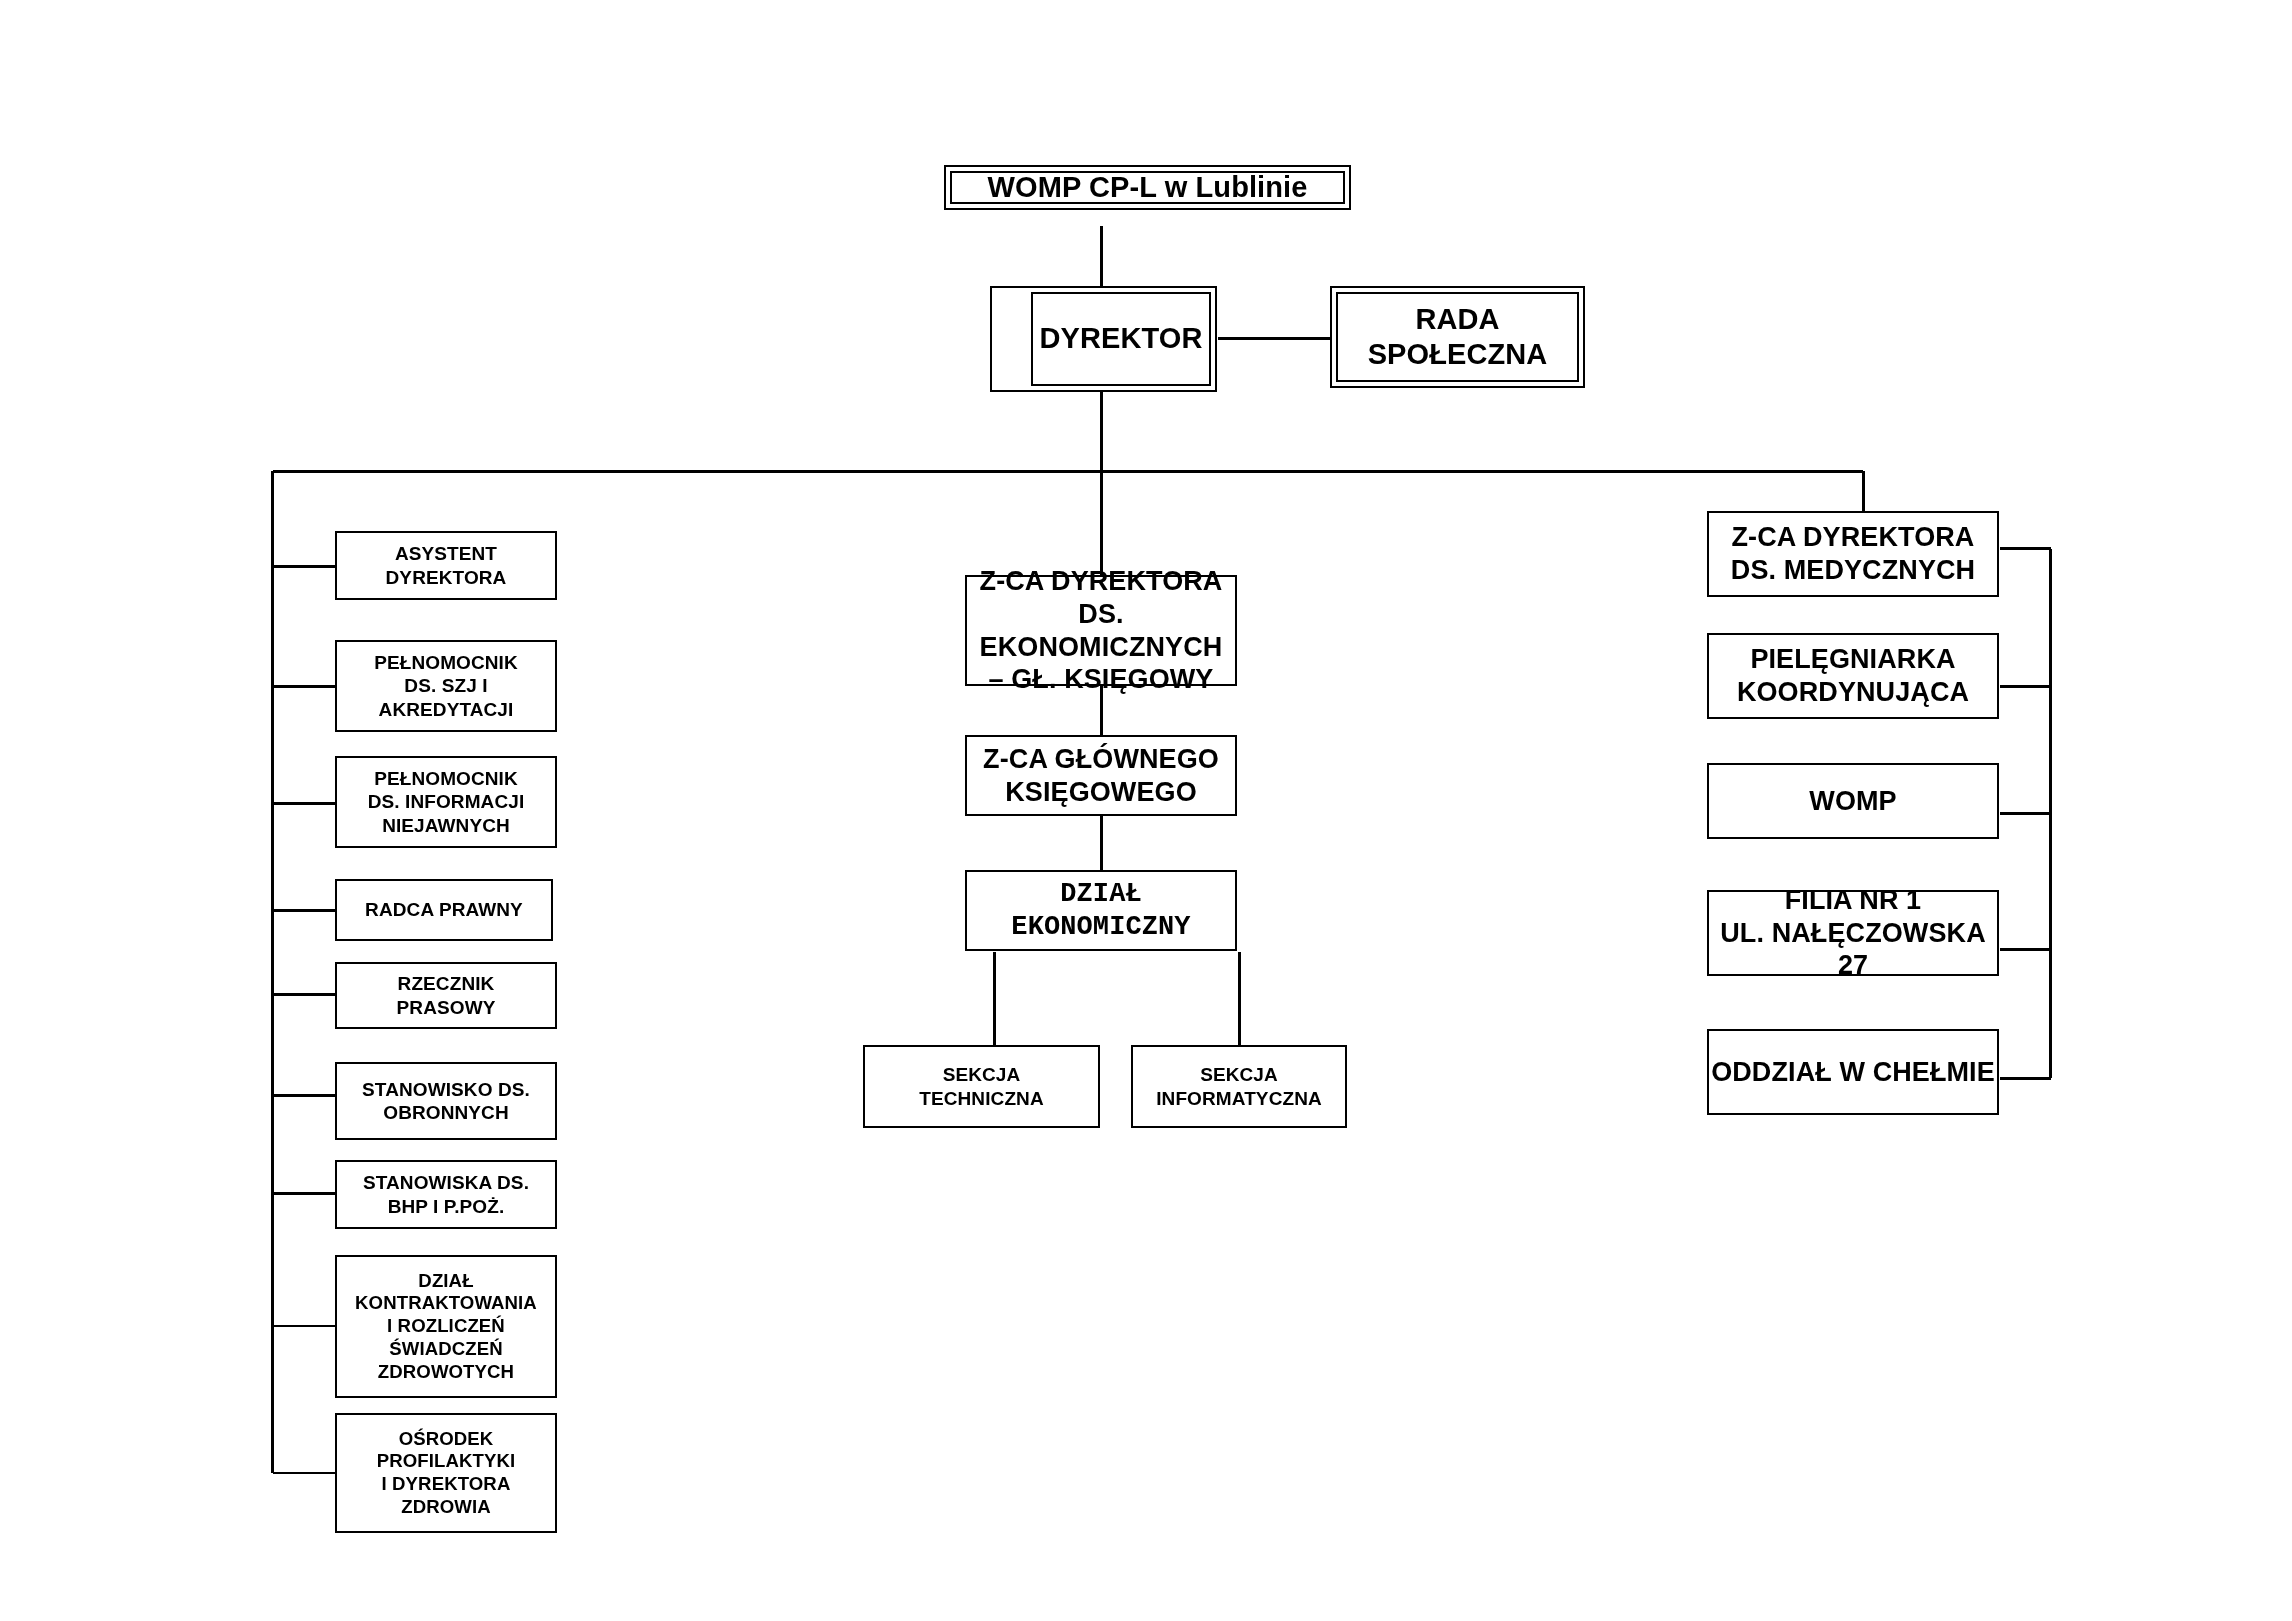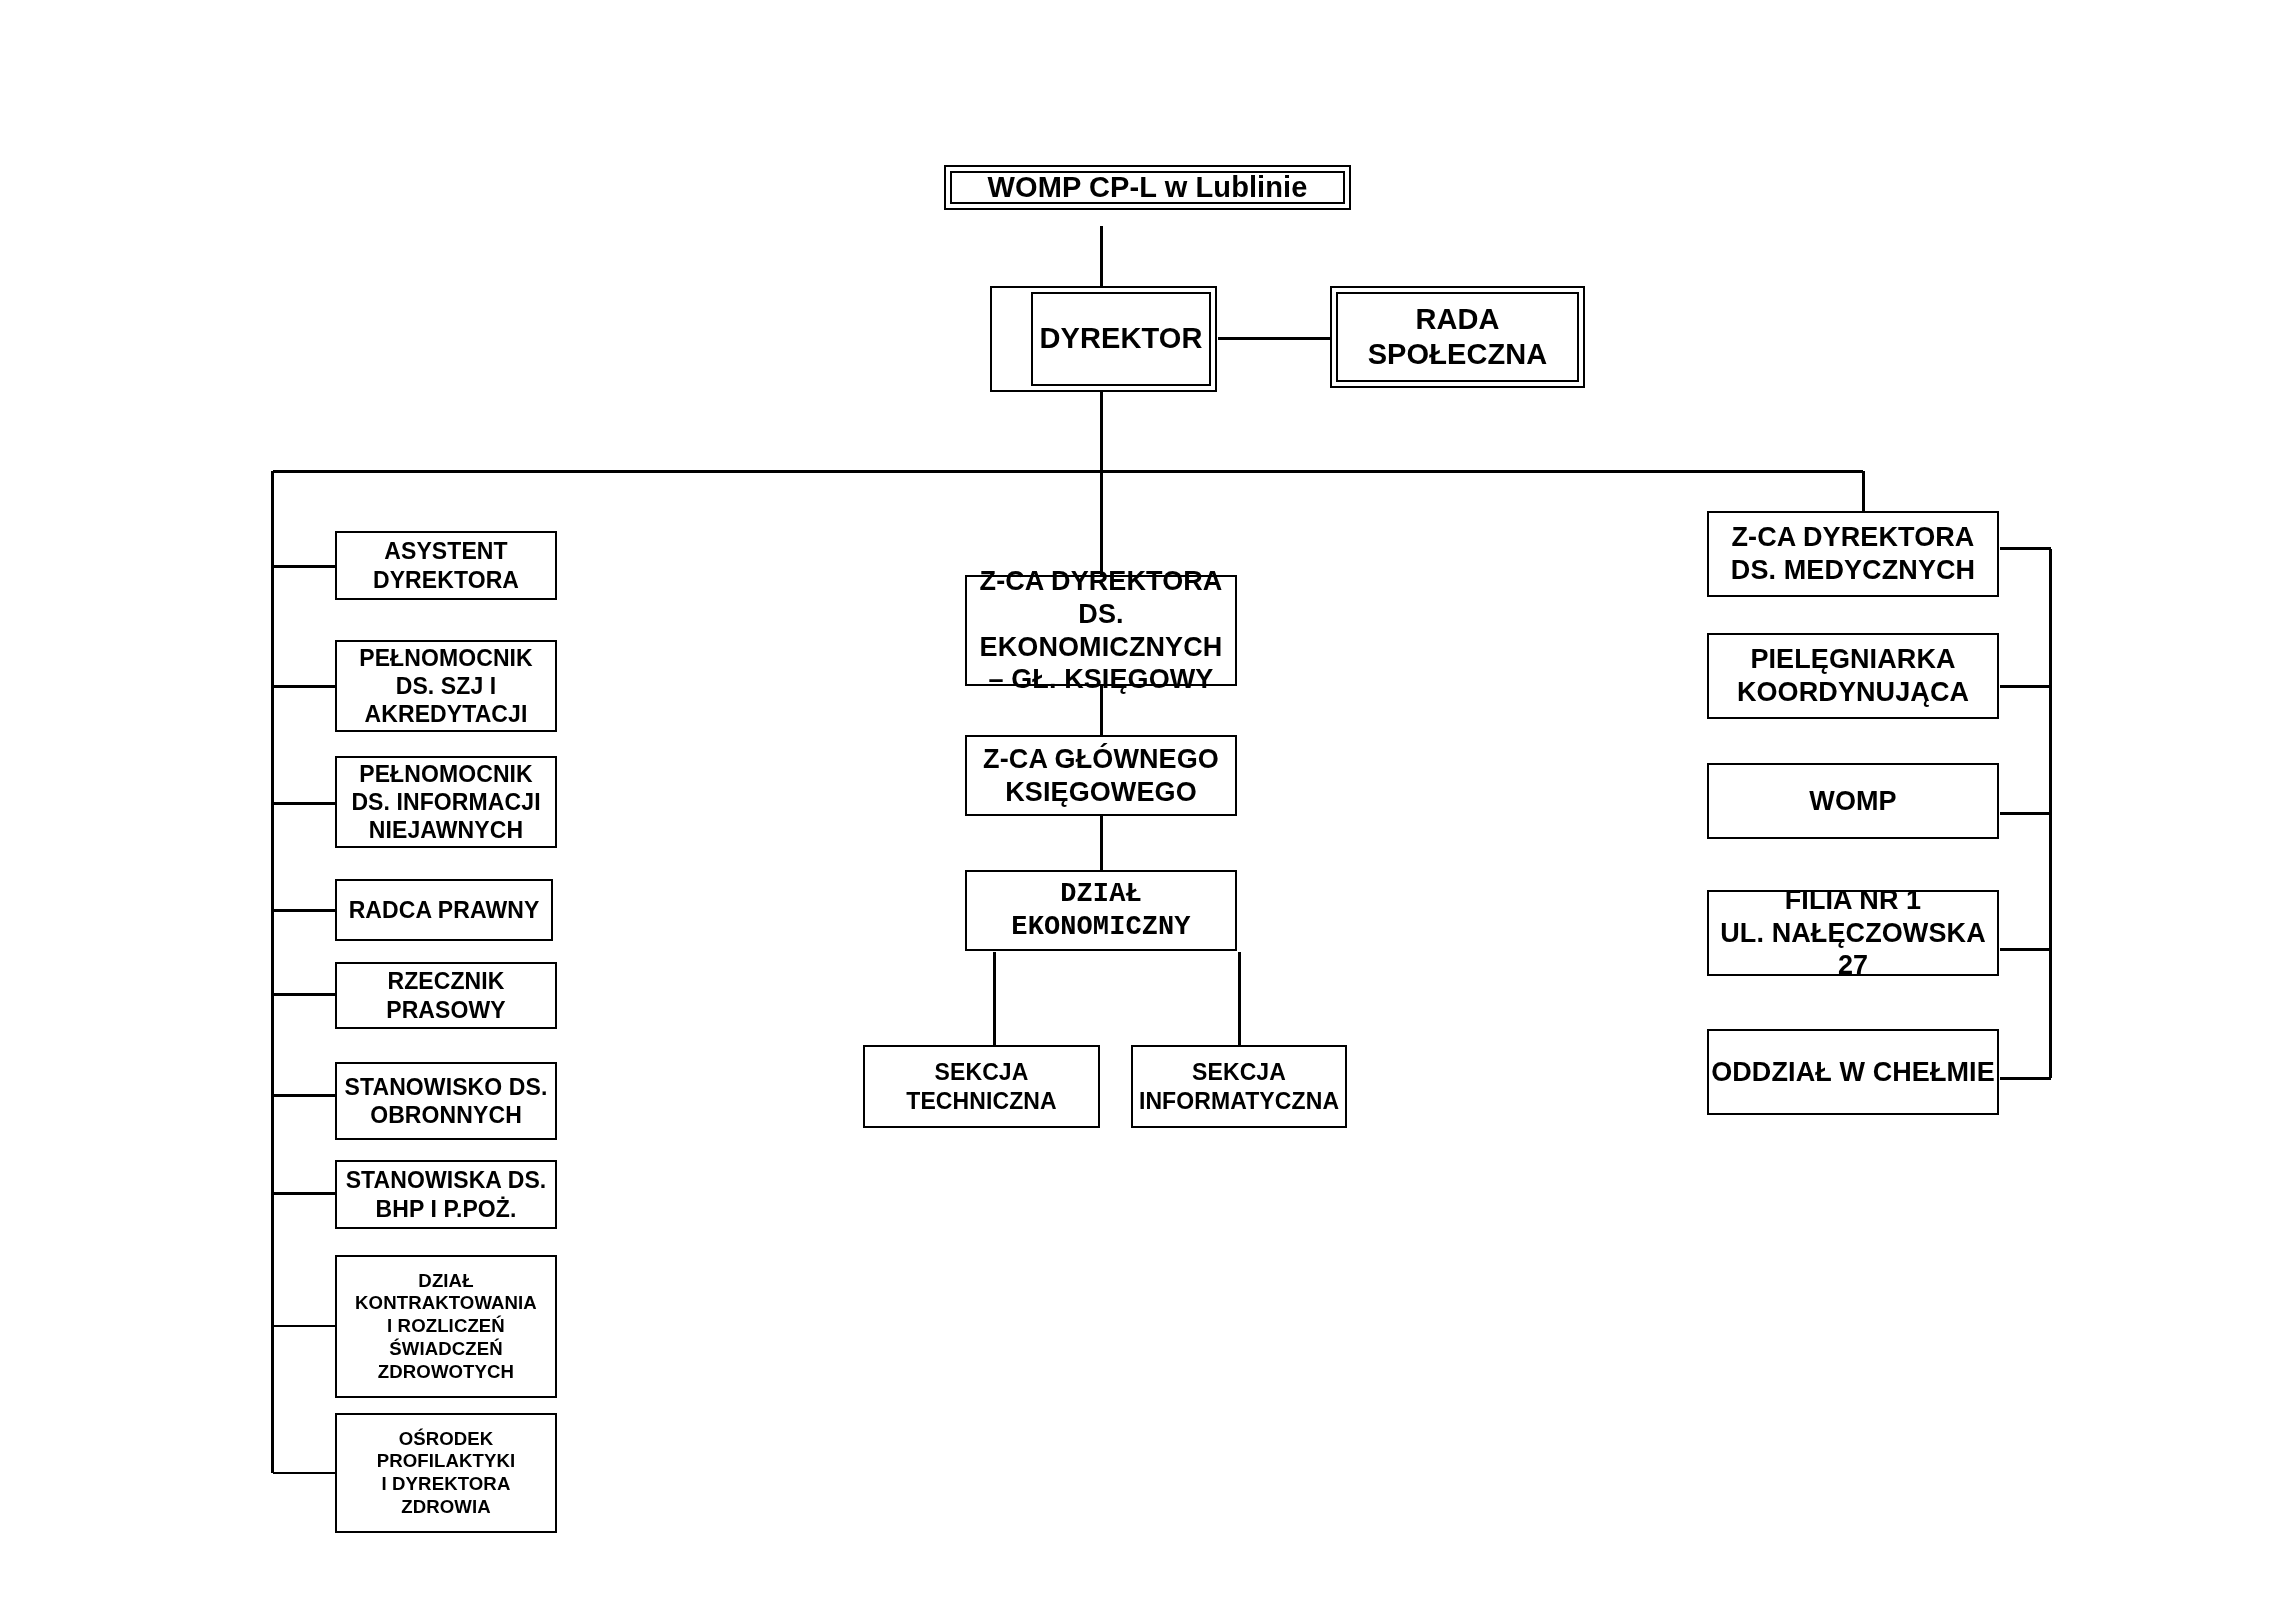--- a/index.html
+++ b/index.html
@@ -68,21 +68,21 @@
     height: 100%;
     border: 2.9px solid #000000;
     display: flex;
     align-items: center;
     justify-content: center;
     text-align: center;
   }
 
   .sz-xl  { font-size: 29px; }
   .sz-md  { font-size: 27px; }
-  .sz-sm  { font-size: 23px; }
+  .sz-sm  { font-size: 19px; }
   .sz-xs  { font-size: 18.6px; }
 </style>
 </head>
 <body>
 
 <div id="page">
 
 
   <svg id="wires" viewBox="0 0 2339 1654" width="2293" height="1621" shape-rendering="crispEdges">
     <g stroke="#000000" stroke-width="3" fill="none">

